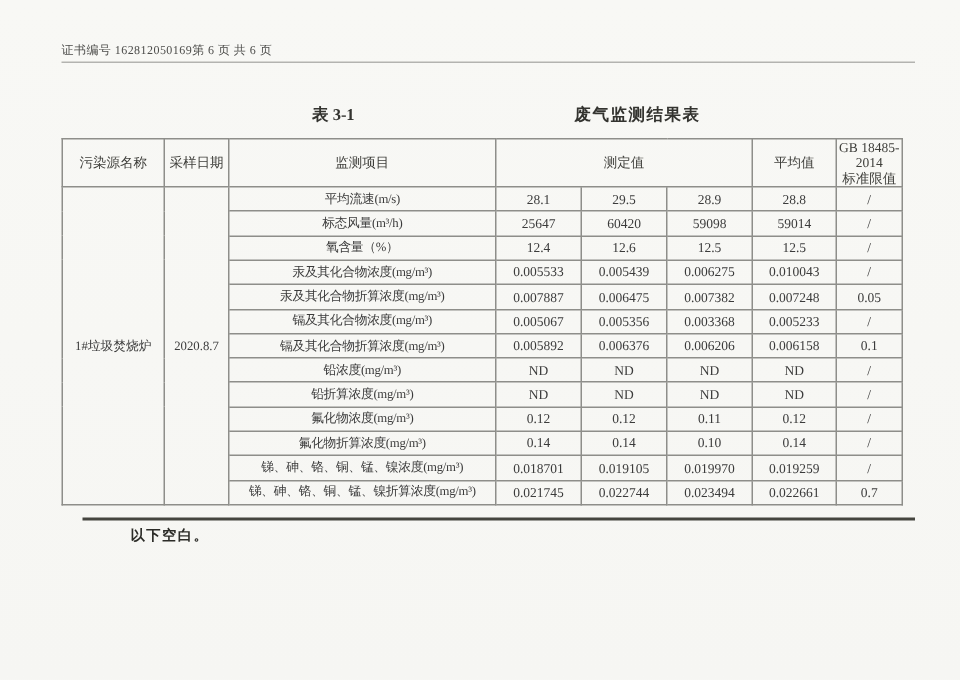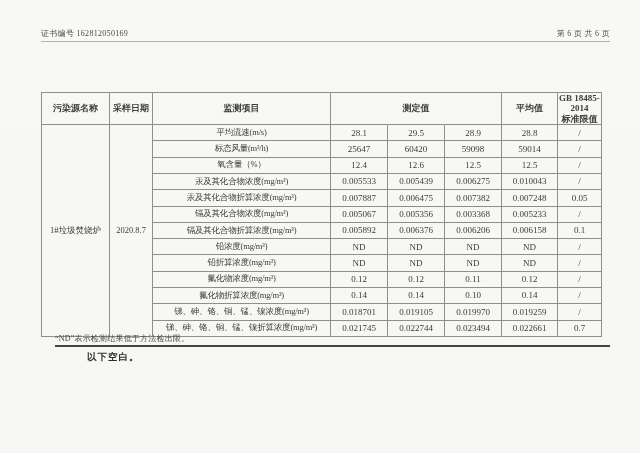--- a/index.html
+++ b/index.html
@@ -6,58 +6,62 @@
   body{
     width:640px;height:453px;
     background:#f7f7f4;
     font-family:"Liberation Serif","DejaVu Serif",serif;
     color:#3b3b3b;
     position:relative;overflow:hidden;
   }
   .page{position:absolute;inset:0;background:linear-gradient(180deg,#f8f8f5 0%,#f6f6f3 100%);}
   .tophead{
     position:absolute;top:28px;left:41px;width:569px;
-    display:flex;justify-content:space-between;align-items:flex-end;
+    display:flex;align-items:flex-end;
     font-size:8px;color:#4c4c4a;letter-spacing:.3px;
   }
   .toprule{position:absolute;top:41px;left:41px;width:569px;height:0;border-top:1px solid #b3b3b0;}
   .titlerow{position:absolute;top:69px;left:41px;width:560px;height:14px;font-size:11px;font-weight:bold;color:#33332f;}
   .title-no{position:absolute;left:167px;top:0;}
   .title-name{position:absolute;left:342px;top:0;letter-spacing:1px;}
   table.results{
     position:absolute;top:92px;left:41px;width:560px;
     border-collapse:collapse;table-layout:fixed;
     font-size:9px;color:#3b3b3b;
   }
   table.results td,table.results th{
     border:1px solid #8e8e8a;
     font-weight:normal;text-align:center;vertical-align:middle;
     padding:0 1px;line-height:1.15;overflow:hidden;
   }
   table.results{border:1px solid #72726e;}
-  table.results th{height:26px;font-size:9px;color:#3e3e3a;font-weight:bold;}
+  table.results th{height:26px;font-size:9px;color:#3e3e3a;}
   table.results td{height:15.3px;}
   th.gbcell{font-size:7.5px;line-height:1.25;}
   td.itemcell{font-size:8.5px;letter-spacing:-0.2px;}
   td.srccell,td.datecell{font-size:8.5px;}
   .footnote{position:absolute;top:333px;left:55px;font-size:8px;color:#454541;letter-spacing:.2px;}
   .endrule{position:absolute;top:345px;left:55px;width:555px;height:2px;background:#45453f;}
   .belowblank{position:absolute;top:351px;left:55px;font-size:9.5px;font-weight:600;color:#2c2c28;letter-spacing:1px;margin-left:32px;}
 </style>
 </head>
 <body>
 
 <div class="page">
 
   <div class="tophead">
     <span>证书编号 162812050169</span>
     <span>第 6 页 共 6 页</span>
   </div>
   <div class="toprule"></div>
 
+  <div class="titlerow">
+    <span class="title-no">表 3-1</span>
+    <span class="title-name">废气监测结果表</span>
+  </div>
 
   <table class="results">
     <colgroup>
       <col style="width:68px">
         <col style="width:43px">
         <col style="width:178px">
       <col style="width:57px">
         <col style="width:57px">
         <col style="width:57px">
       <col style="width:56px">
@@ -177,17 +181,16 @@
       <td class="itemcell">锑、砷、铬、铜、锰、镍折算浓度(mg/m³)</td>
       <td>0.021745</td>
       <td>0.022744</td>
       <td>0.023494</td>
       <td>0.022661</td>
       <td>0.7</td>
     </tr>
   </tbody>
     </table>
 
-  <div class="footnote">“ND”表示检测结果低于方法检出限。</div>
   <div class="endrule"></div>
   <div class="belowblank">以下空白。</div>
 
 </div>
 
 </body></html>

